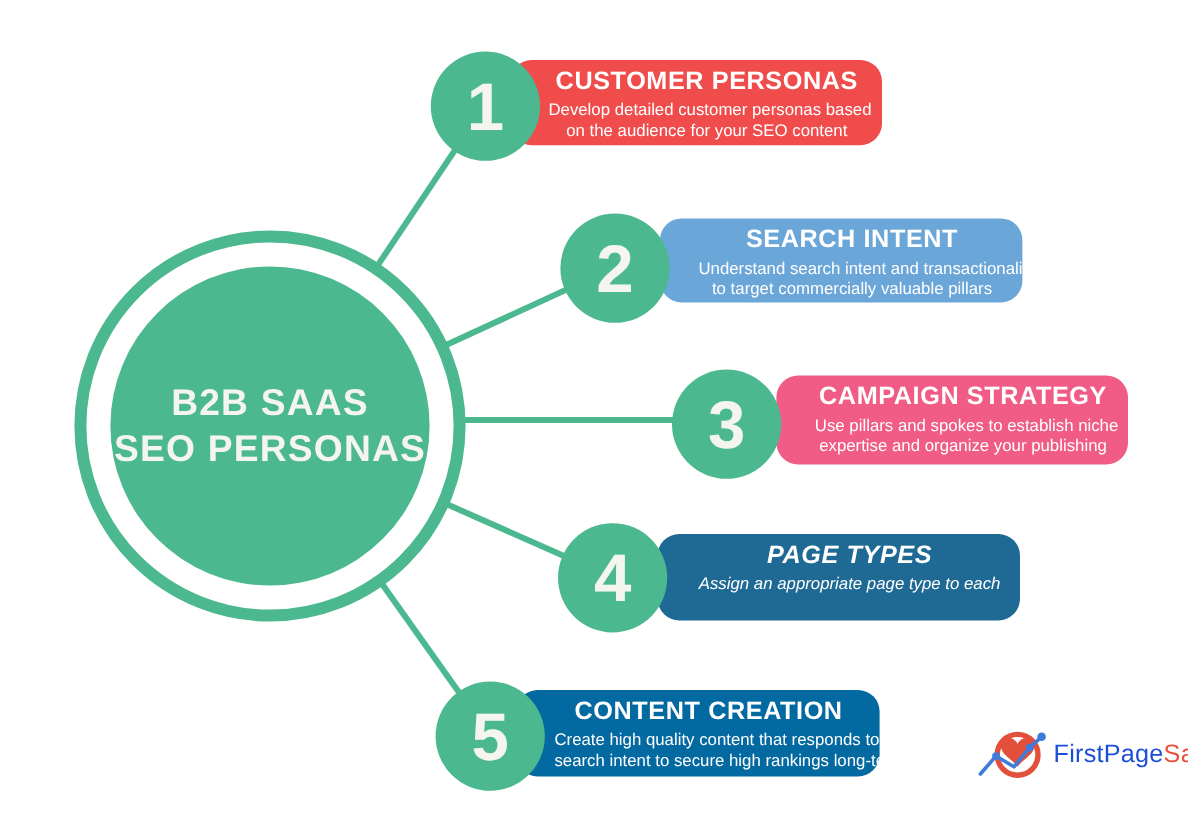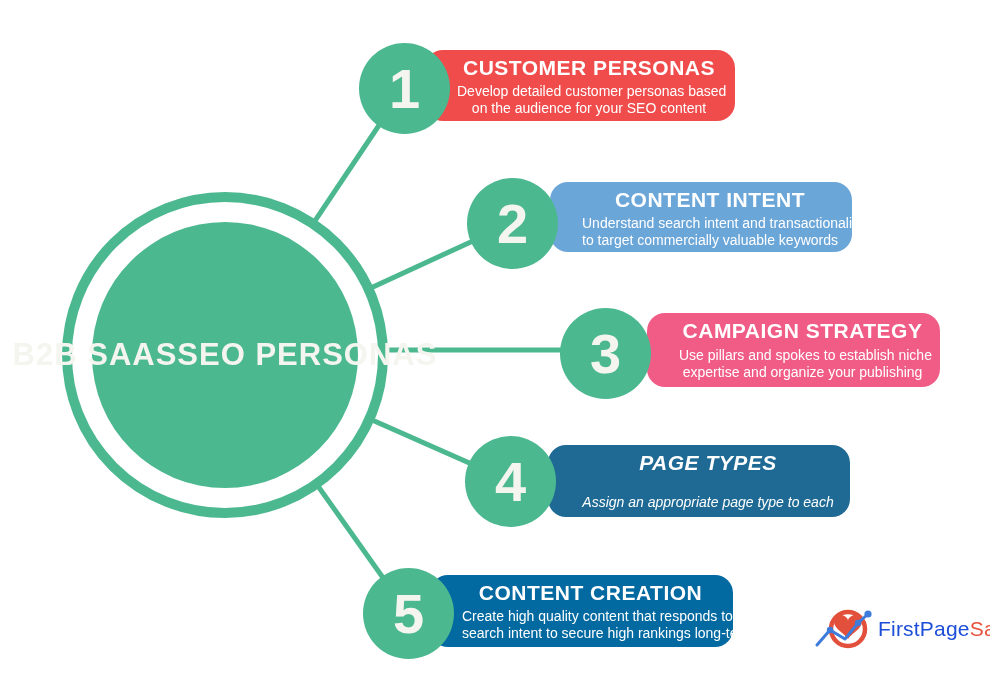--- a/index.html
+++ b/index.html
@@ -20,32 +20,32 @@
   .center-ring {
     position: absolute; left: 62px; top: 192px;
     width: 326px; height: 326px; border-radius: 50%;
     background: #ffffff; border: 10px solid var(--green);
     z-index: 2;
   }
   .center-disc {
     position: absolute; left: 92px; top: 222px;
     width: 266px; height: 266px; border-radius: 50%;
     background: var(--green);
-    display: flex; flex-direction: row; align-items: center; justify-content: center;
+    display: flex; flex-direction: column; align-items: center; justify-content: center;
     z-index: 3;
   }
   .center-disc .line {
     color: var(--offwhite);
     font-weight: bold; font-size: 31px; letter-spacing: 1px;
     line-height: 1.22; white-space: nowrap;
   }
   
   .banner {
     position: absolute; border-radius: 18px; z-index: 1;
-    display: flex; flex-direction: column; justify-content: space-between;
+    display: flex; flex-direction: column; justify-content: flex-start;
     text-align: center; color: #ffffff;
     padding: 6px 14px 6px 32px;
   }
   .banner .title {
     font-weight: bold; font-size: 21px; letter-spacing: 0.5px;
     margin-bottom: 3px; white-space: nowrap;
   }
   .banner .desc { font-size: 14px; line-height: 1.2; }
   .banner .desc div { white-space: nowrap; }
   
@@ -94,24 +94,24 @@
   <div class="banner banner-1" style="background-color: rgb(240, 76, 76);">
     <div class="title">CUSTOMER PERSONAS</div>
     <div class="desc">
       <div>Develop detailed customer personas based</div>
       <div>on the audience for your SEO content</div>
     </div>
   </div>
   <div class="badge badge-1">1</div>
 
   <div class="banner banner-2" style="background-color: rgb(107, 166, 217);">
-    <div class="title">CONTENT INTENT</div>
+    <div class="title">SEARCH INTENT</div>
     <div class="desc">
       <div>Understand search intent and transactionality</div>
-      <div>to target commercially valuable keywords</div>
+      <div>to target commercially valuable pillars</div>
     </div>
   </div>
   <div class="badge badge-2">2</div>
 
   <div class="banner banner-3" style="background-color: rgb(240, 92, 134);">
     <div class="title">CAMPAIGN STRATEGY</div>
     <div class="desc">
       <div>Use pillars and spokes to establish niche</div>
       <div>expertise and organize your publishing</div>
     </div>

